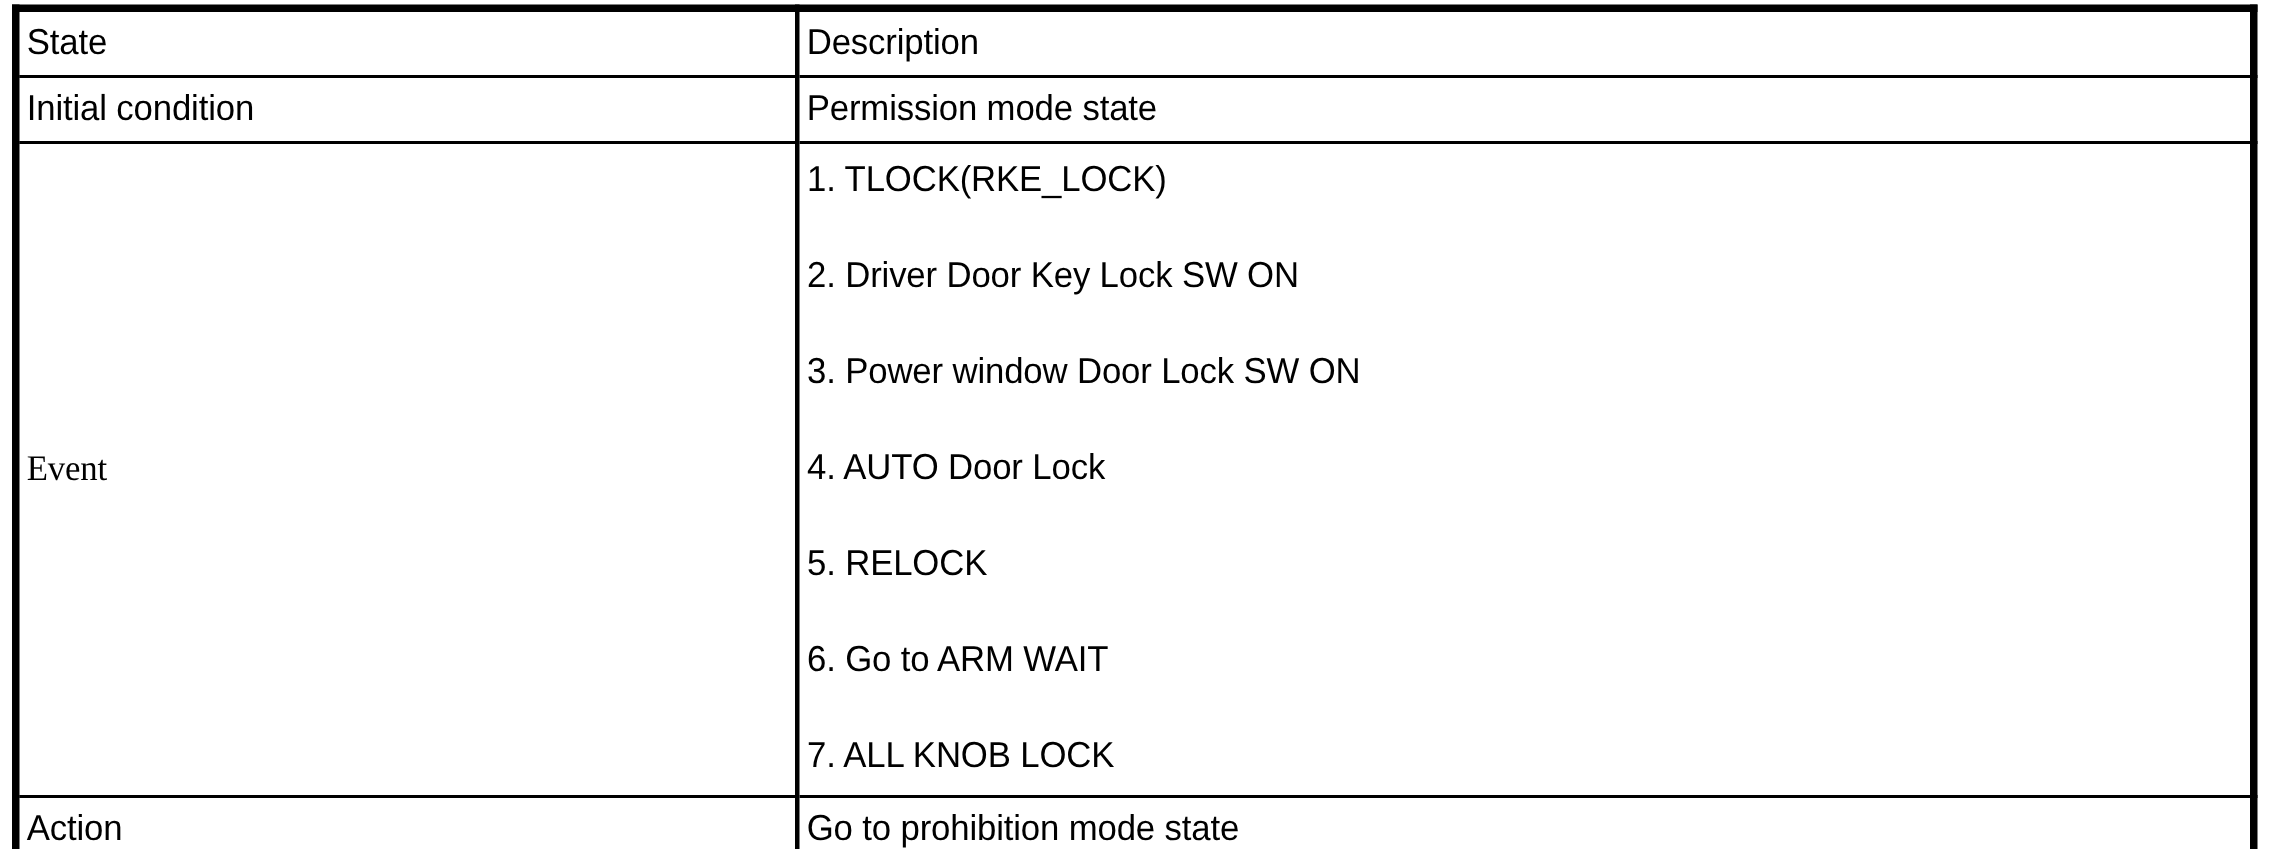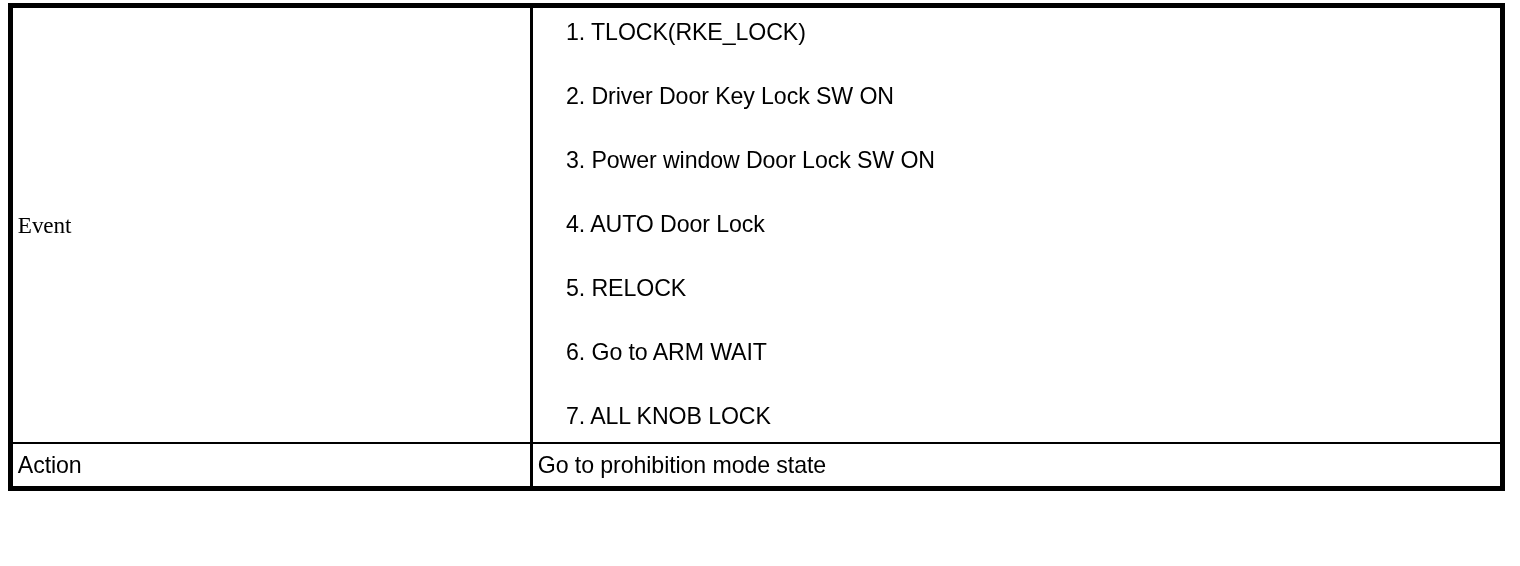--- a/index.html
+++ b/index.html
@@ -73,21 +73,20 @@
     padding: 0 0 0 5px;
   }
   td.v-center {
     vertical-align: middle;
     font-family: Liberation Serif, serif;
   }
 
   
   .event-list {
     padding: 12px 0 13px 5px;
-    margin-left: 28px;
   }
   .event-list .ev-item {
     font-size: 24px;
     line-height: 1.0;
     height: 25px;
     margin-bottom: 39px;
     white-space: nowrap;
     letter-spacing: -0.1px;
     transform: scaleX(0.965);
     transform-origin: left center;
@@ -101,21 +100,37 @@
 
 <div class="page">
 
   <table class="state-table">
     <colgroup>
       <col class="col-state">
       <col class="col-desc">
     </colgroup>
     <tbody>
 
+      <tr>
+        <td>
+          <div class="cell cell-one">State</div>
+        </td>
+        <td>
+          <div class="cell cell-one">Description</div>
+        </td>
+      </tr>
 
+      <tr>
+        <td>
+          <div class="cell cell-one">Initial condition</div>
+        </td>
+        <td>
+          <div class="cell cell-one">Permission mode state</div>
+        </td>
+      </tr>
 
       <tr>
         <td class="v-center">
           <div class="cell cell-mid">Event</div>
         </td>
         <td>
           <div class="event-list">
             <div class="ev-item">1. TLOCK(RKE_LOCK)</div>
             <div class="ev-item">2. Driver Door Key Lock SW ON</div>
             <div class="ev-item">3. Power window Door Lock SW ON</div>

